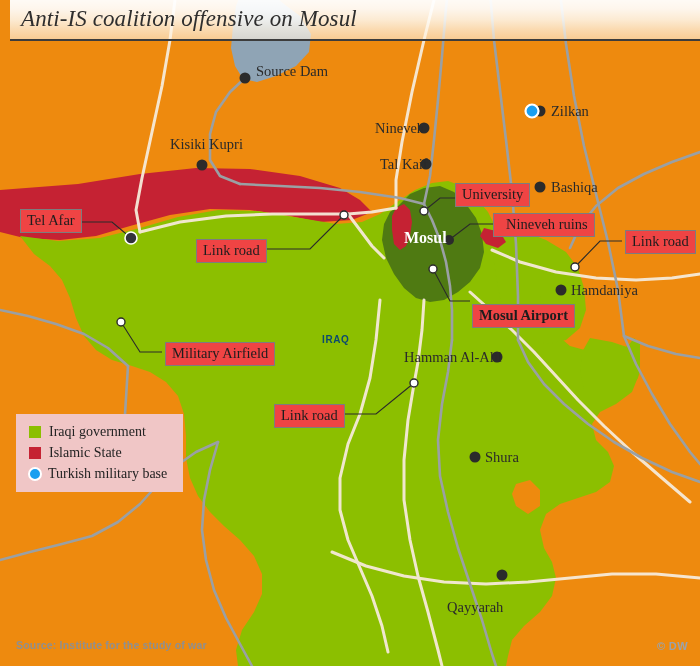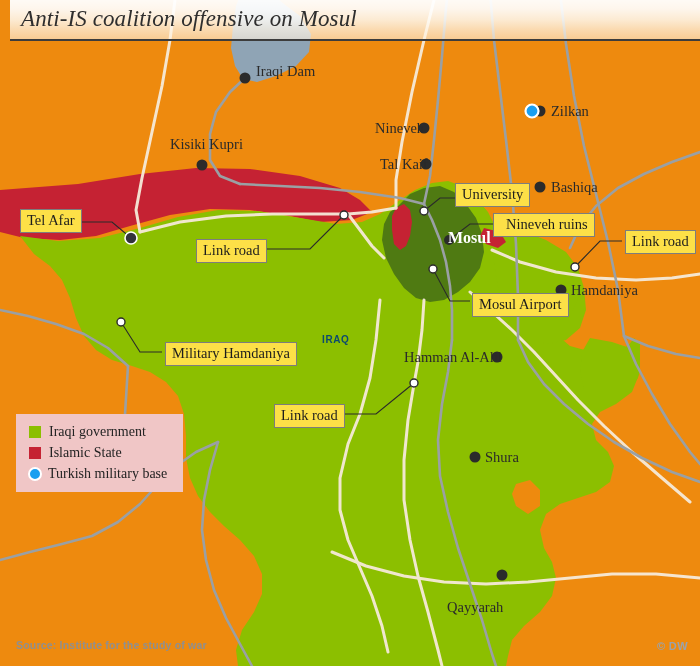--- a/index.html
+++ b/index.html
@@ -64,34 +64,34 @@
   }
   
   .city-label {
     position: absolute;
     font-size: 14.5px;
     color: #2a2a2a;
     white-space: nowrap;
     line-height: 14px;
     z-index: 25;
   }
-  .city-label.light { color: #ffffff; font-size: 16px; font-weight: 600; margin-left: 44px; }
+  .city-label.light { color: #ffffff; font-size: 16px; font-weight: 600; }
   .country-label {
     position: absolute;
     font-family: "Liberation Sans", "DejaVu Sans", sans-serif;
     font-size: 10px;
     font-weight: bold;
     color: #0c4a6e;
     letter-spacing: 0.6px;
     white-space: nowrap;
     z-index: 25;
   }
   .callout {
     position: absolute;
-    background: #fde047;
+    background: #ef4444;
     border: 1px solid #7d7d7d;
     color: #1d1d1d;
     font-size: 14.5px;
     line-height: 17px;
     padding: 2px 6px 3px 6px;
     white-space: nowrap;
     z-index: 30;
   }
   
   #legend {
@@ -284,41 +284,41 @@
       <circle cx="532" cy="111" r="6.5" fill="#1a9ff0" stroke="#ffffff" stroke-width="2.2"></circle>
     </g>
   </svg>
 
   <div id="header">
     <div id="header-wash"></div>
     <div id="page-title">Anti-IS coalition offensive on Mosul</div>
     <div id="header-rule"></div>
   </div>
 
-  <div class="city-label" style="left:256px; top:64px;">Iraqi Dam</div>
+  <div class="city-label" style="left:256px; top:64px;">Source Dam</div>
   <div class="city-label" style="left:170px; top:137px;">Kisiki Kupri</div>
   <div class="city-label" style="left:375px; top:121px;">Nineveh</div>
   <div class="city-label" style="left:380px; top:157px;">Tal Kaif</div>
   <div class="city-label" style="left:551px; top:104px;">Zilkan</div>
   <div class="city-label" style="left:551px; top:180px;">Bashiqa</div>
   <div class="city-label light" style="left:404px; top:231px;">Mosul</div>
   <div class="city-label" style="left:571px; top:283px;">Hamdaniya</div>
   <div class="city-label" style="left:404px; top:350px;">Hamman Al-Alil</div>
   <div class="city-label" style="left:485px; top:450px;">Shura</div>
   <div class="city-label" style="left:447px; top:600px;">Qayyarah</div>
 
   <div class="country-label" style="left:322px; top:334px;">IRAQ</div>
 
   <div class="callout" style="left:20px;  top:209px;">Tel Afar</div>
   <div class="callout" style="left:196px; top:239px;">Link road</div>
-  <div class="callout" style="left:165px; top:342px;">Military Hamdaniya</div>
+  <div class="callout" style="left:165px; top:342px;">Military Airfield</div>
   <div class="callout" style="left:274px; top:404px;">Link road</div>
   <div class="callout" style="left:455px; top:183px;">University</div>
   <div class="callout" style="left:493px; top:213px;padding-left:12px;">Nineveh ruins</div>
-  <div class="callout" style="left:472px; top:293px;">Mosul Airport</div>
+  <div class="callout" style="left:472px; top:304px;font-weight:bold;">Mosul Airport</div>
   <div class="callout" style="left:625px; top:230px;">Link road</div>
 
   <div id="legend">
     <div class="legend-row">
       <span class="swatch" style="background:#8cbf00;"></span>
       <span class="legend-label">Iraqi government</span>
     </div>
     <div class="legend-row">
       <span class="swatch" style="background:#c52233;"></span>
       <span class="legend-label">Islamic State</span>

